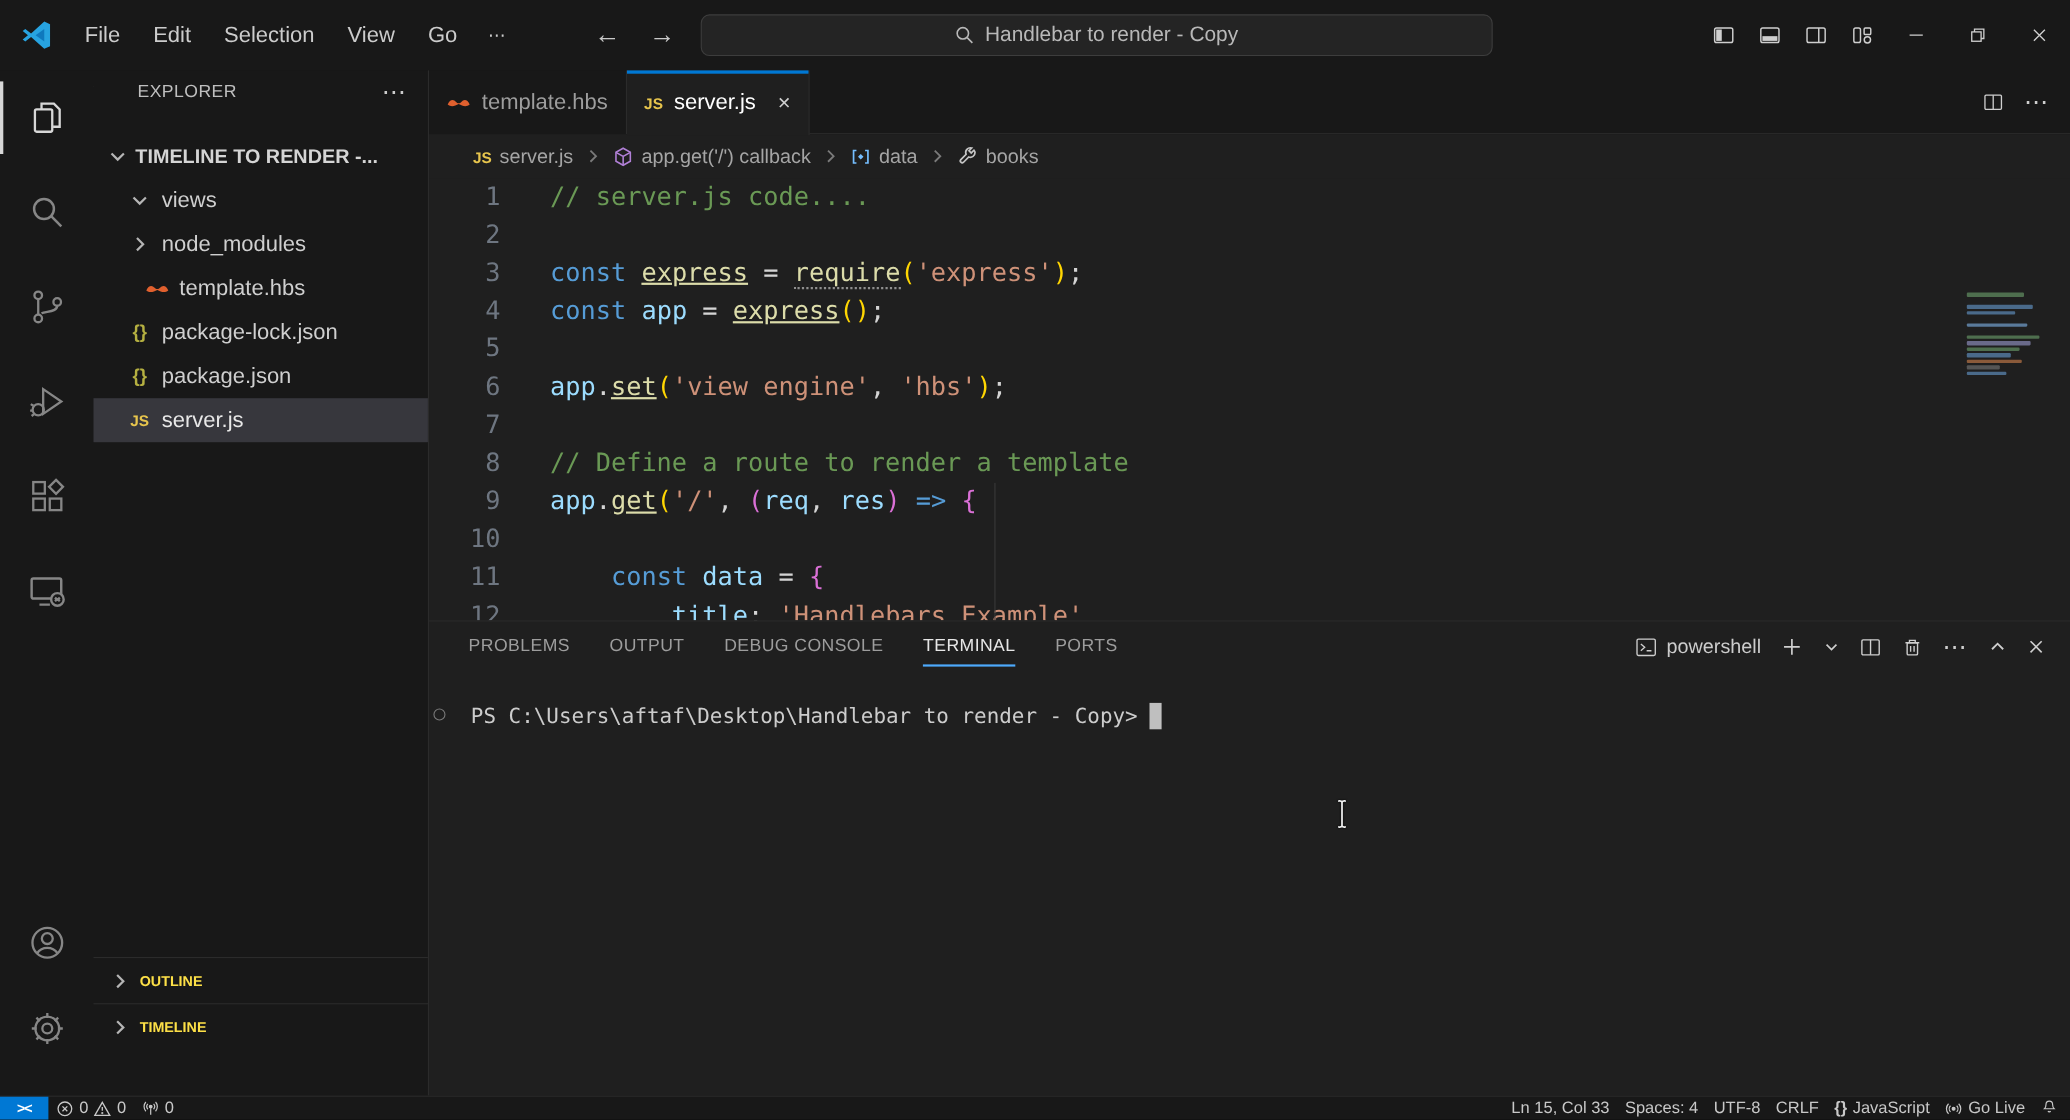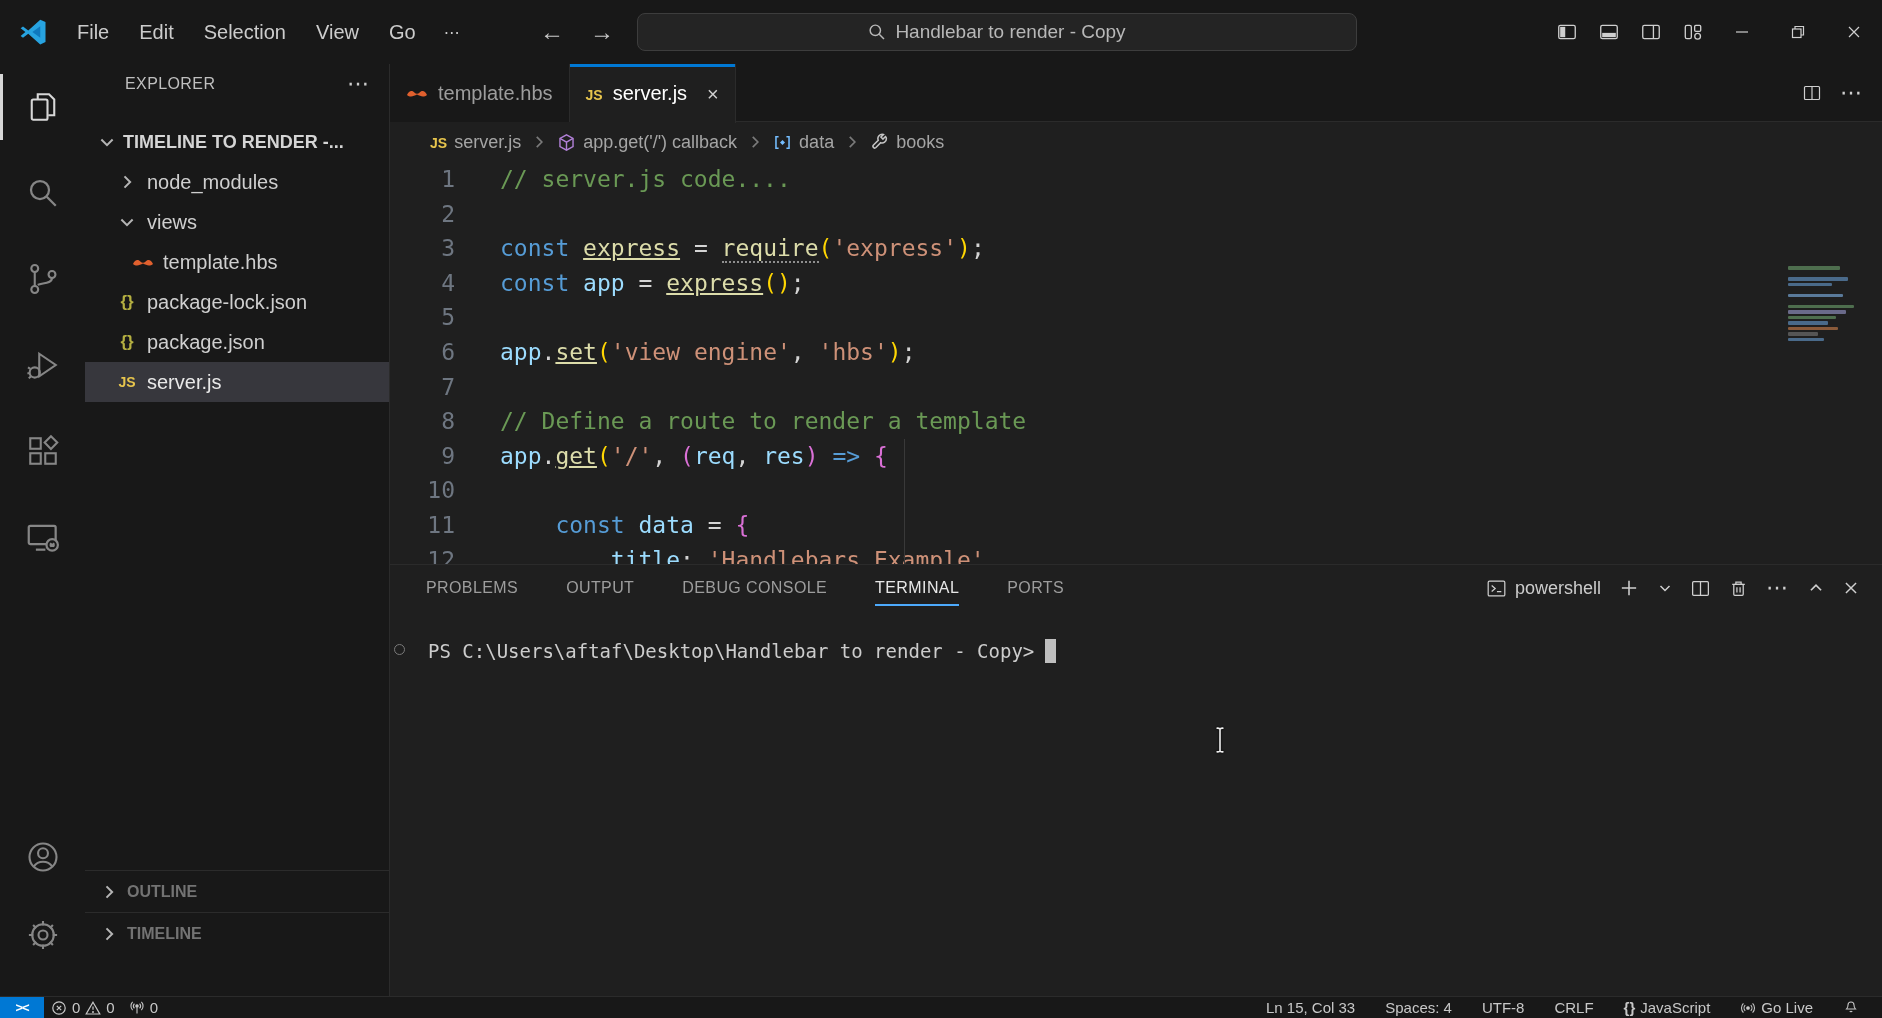--- a/index.html
+++ b/index.html
@@ -37,21 +37,21 @@
   
   #sidebar{position:absolute;left:85px;top:64px;width:305px;height:932px;background:var(--chrome);border-right:1px solid var(--border);}
   #sb-header{height:40px;display:flex;align-items:center;padding:0 18px 0 40px;font-size:16px;letter-spacing:.4px;color:#bfbfbf;}
   #sb-actions{margin-left:auto;color:var(--txt);font-size:22px;letter-spacing:2px;}
   #root-row{position:absolute;left:0;top:58px;width:100%;height:40px;display:flex;align-items:center;padding-left:12px;gap:6px;font-weight:700;font-size:18px;color:#d5d5d5;}
   #tree{position:absolute;left:0;top:98px;width:100%;}
   .tree-row{height:40px;display:flex;align-items:center;font-size:20px;color:#cfcfcf;gap:8px;}
   .tree-row.selected{background:#37373d;color:#e8e8e8;}
   .tree-ico{width:24px;display:flex;justify-content:center;align-items:center;flex:none;}
   .chev{width:20px;height:20px;color:#b5b5b5;flex:none;}
-  .sb-section{position:absolute;left:0;width:100%;height:42px;border-top:1px solid var(--border);display:flex;align-items:center;gap:8px;padding-left:14px;font-weight:700;font-size:16px;color:#737373;}
+  .sb-section{position:absolute;left:0;width:100%;height:42px;border-top:1px solid var(--border);display:flex;align-items:center;gap:8px;padding-left:14px;font-weight:700;font-size:13px;color:#fde047;}
   .jsbadge{color:var(--js);font-weight:700;font-size:14px;font-family:"Liberation Sans",sans-serif;}
   .jsonbadge{color:var(--json);font-weight:700;font-size:17px;}
 
   
   #editor-region{position:absolute;left:390px;top:64px;right:0;height:500px;background:var(--editor);}
   #tabbar{position:absolute;left:0;top:0;right:0;height:58px;background:var(--chrome);border-bottom:1px solid var(--border);display:flex;}
   .tab{height:58px;display:flex;align-items:center;gap:10px;padding:0 16px;border-right:1px solid var(--border);font-size:20px;color:var(--dim);position:relative;background:var(--chrome);}
   .tab.active{background:var(--editor);color:#fff;height:59px;z-index:2;}
   .tab.active::before{content:"";position:absolute;left:0;right:0;top:0;height:3px;background:var(--accent);}
   .tab-close{margin-left:10px;color:#cfcfcf;font-size:20px;line-height:1;}
@@ -69,37 +69,37 @@
   .t-b1{color:var(--t-b1);} .t-b2{color:var(--t-b2);}
   .t-fnh{color:var(--t-fn);border-bottom:2px dotted #8f8f8f;}
   #indent-guide{position:absolute;left:124px;top:409px;width:1px;height:91px;background:#3c3c3c;}
   #minimap{position:absolute;right:14px;top:104px;width:80px;height:86px;display:flex;flex-direction:column;gap:2px;}
   .mm-row{height:3.5px;display:flex;gap:3px;}
   .mm-seg{height:100%;border-radius:1px;}
 
   
   #panel{position:absolute;left:390px;top:564px;right:0;bottom:22px;background:var(--editor);border-top:1px solid var(--border);}
   #panel-header{position:absolute;left:0;top:0;right:0;height:46px;display:flex;align-items:center;}
-  #panel-tabs{display:flex;align-items:center;height:100%;padding-left:36px;gap:48px;}
+  #panel-tabs{display:flex;align-items:center;height:100%;padding-left:36px;gap:36px;}
   .ptab{height:100%;display:flex;align-items:center;font-size:16px;letter-spacing:.4px;color:var(--dim);position:relative;}
   .ptab.active{color:#e7e7e7;}
   .ptab.active::after{content:"";position:absolute;left:0;right:0;bottom:5px;height:2px;background:#4daafc;}
   #panel-actions{margin-left:auto;display:flex;align-items:center;gap:17px;padding-right:22px;color:#cfcfcf;}
   #shell-chip{display:flex;align-items:center;gap:8px;font-size:18px;color:var(--txt);}
   #terminal{position:absolute;left:0;top:46px;right:0;bottom:0;font-family:"DejaVu Sans Mono",monospace;font-size:19px;color:var(--txt);}
   #term-line{position:absolute;left:22px;top:28px;display:flex;align-items:center;margin-left:16px;}
   #term-deco{position:absolute;left:4px;top:33px;width:11px;height:11px;border:1.5px solid #7a7a7a;border-radius:50%;}
   #term-cursor{display:inline-block;width:11px;height:24px;background:#bfbfbf;margin-left:11px;}
   #ibeam{position:absolute;left:822px;top:114px;color:#fff;filter:drop-shadow(0 0 1px #000);}
 
   
   #statusbar{position:absolute;left:0;bottom:0;width:1882px;height:22px;background:var(--chrome);border-top:1px solid var(--border);display:flex;align-items:center;font-size:15px;color:#c8c8c8;}
   #remote{width:44px;height:22px;background:var(--accent);color:#fff;display:flex;align-items:center;justify-content:center;font-size:13px;font-weight:700;letter-spacing:-1px;}
   .sb-item{display:flex;align-items:center;gap:5px;padding:0 7px;height:100%;}
-  #sb-right{margin-left:auto;display:flex;align-items:center;gap:16px;padding-right:16px;}
+  #sb-right{margin-left:auto;display:flex;align-items:flex-start;gap:0;padding-right:4px;}
 </style>
 </head>
 <body>
 
 <div id="app">
 
   <div id="titlebar">
     <svg id="logo" viewBox="0 0 24 24">
       <path fill="#27a3e0" d="M17.8 2.1 22 4v16l-4.2 1.9-9.6-8.6-4.2 3.2-1.9-1.4L5.9 12 2.1 8.9 4 7.5l4.2 3.2 9.6-8.6z"></path>
       <path fill="#0f78bd" d="M17.8 7.4v9.2L11.5 12l6.3-4.6z"></path>
@@ -238,32 +238,32 @@
           <svg viewBox="0 0 16 16" fill="none" stroke="currentColor" stroke-width="1.6">
             <path d="M3.5 6l4.5 4.5L12.5 6"></path>
           </svg>
         </span>
       <span>TIMELINE TO RENDER -...</span>
     </div>
     <div id="tree">
         <div class="tree-row" style="padding-left: 30px;">
           <span class="tree-ico">
             <svg width="20" height="20" viewBox="0 0 16 16" fill="none" stroke="#b5b5b5" stroke-width="1.6">
-              <path d="M6 3.5 10.5 8 6 12.5"></path>
-            </svg>
-          </span>
-          <span>node_modules</span>
+              <path d="M3.5 6 8 10.5 12.5 6"></path>
+            </svg>
+          </span>
+          <span>views</span>
         </div>
         <div class="tree-row" style="padding-left: 30px;">
           <span class="tree-ico">
             <svg width="20" height="20" viewBox="0 0 16 16" fill="none" stroke="#b5b5b5" stroke-width="1.6">
-              <path d="M3.5 6 8 10.5 12.5 6"></path>
-            </svg>
-          </span>
-          <span>views</span>
+              <path d="M6 3.5 10.5 8 6 12.5"></path>
+            </svg>
+          </span>
+          <span>node_modules</span>
         </div>
         <div class="tree-row" style="padding-left: 46px;">
           <span class="tree-ico">
             <svg width="22" height="12" viewBox="0 0 22 11">
               <path d="M1 7.5C3 2.5 6.5 2.5 8.6 5.2c1.2 1.5 3.6 1.5 4.8 0C15.5 2.5 19 2.5 21 7.5c-3 2.5-6.5 1.5-10-.4-3.5 1.9-7 2.9-10 .4z" fill="#e0602e"></path>
             </svg>
           </span>
           <span>template.hbs</span>
         </div>
         <div class="tree-row" style="padding-left: 30px;">

